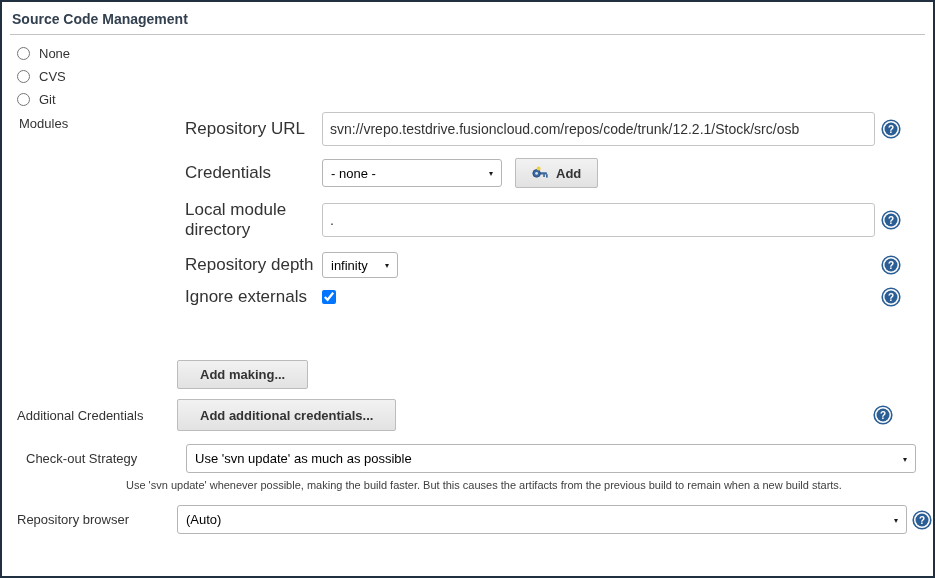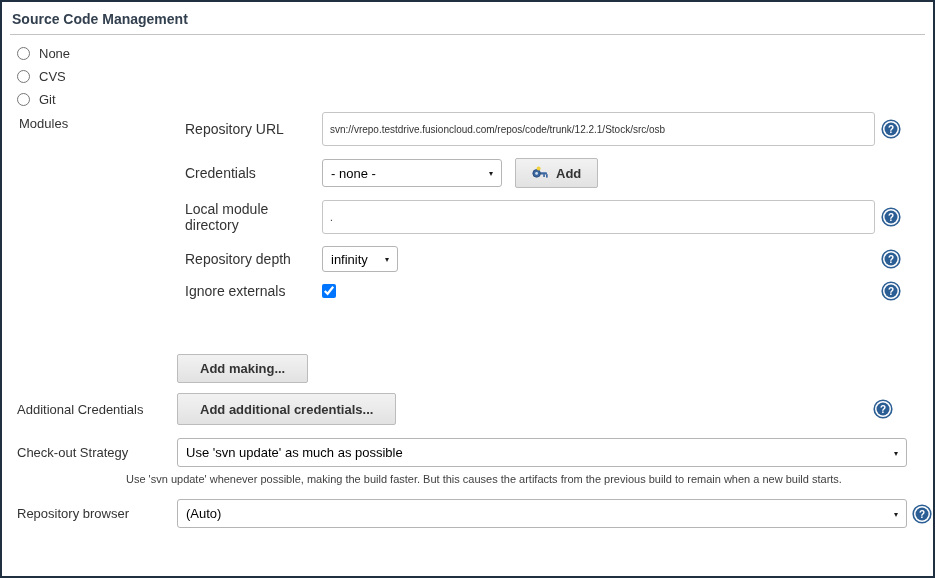--- a/index.html
+++ b/index.html
@@ -26,25 +26,25 @@
   
   .radio-row { display: flex; align-items: center; height: 23px; padding-left: 7px; }
   .radio-row input[type=radio] { width: 13px; height: 13px; margin: 0 9px 0 0; }
   .radio-row label { font-size: 13px; color: #333; }
 
   
   .mod-area { position: relative; margin-top: 1px; }
   .mod-label { position: absolute; left: 9px; top: 4px; font-size: 13px; color: #333; }
 
   .mrow { display: flex; align-items: center; margin-left: 175px; margin-bottom: 12px; position: relative; }
-  .mlabel { width: 137px; flex-shrink: 0; font-size: 14px; color: #333; }
+  .mlabel { width: 137px; flex-shrink: 0; font-size: 17px; color: #333; }
 
   input[type=text] {
     font-family: "Liberation Sans", sans-serif;
-    font-size: 10px; color: #333;
+    font-size: 14px; color: #333;
     border: 1px solid #c5c5c5; border-radius: 3px;
     height: 25px; padding: 16px 7px; background: #fff;
   }
   .url-input { width: 553px; border: 2px solid #8ab4e2; height: 28px; }
   .lmd-input { width: 553px; }
 
   .sel-wrap { position: relative; display: inline-block; }
   .sel-wrap select {
     appearance: none; -webkit-appearance: none; -moz-appearance: none;
     font-family: "Liberation Sans", sans-serif;
@@ -77,21 +77,21 @@
   .help-inline { margin-left: 5px; line-height: 0; cursor: pointer; flex-shrink: 0; }
 
   input[type=checkbox] { width: 14px; height: 14px; margin: 0; }
 
   .addmod-row { margin: 52px 0 0 167px; }
 
   
   .orow { display: flex; align-items: center; padding-left: 7px; position: relative; margin-bottom: 10px; }
   .olabel { width: 160px; flex-shrink: 0; font-size: 13px; color: #333; }
   .row-addcred { margin-top: 10px; }
-  .row-checkout { margin-top: 13px; margin-bottom: 0; }
+  .row-checkout { margin-top: 13px; margin-bottom: 0; justify-content: center; }
   .ohelp {
     margin: 6px 0 14px 116px;
     font-size: 11px; color: #404040;
   }
   .row-browser { margin-top: 6px; }
 </style>
 </head>
 <body>
 
 <div class="frame">

